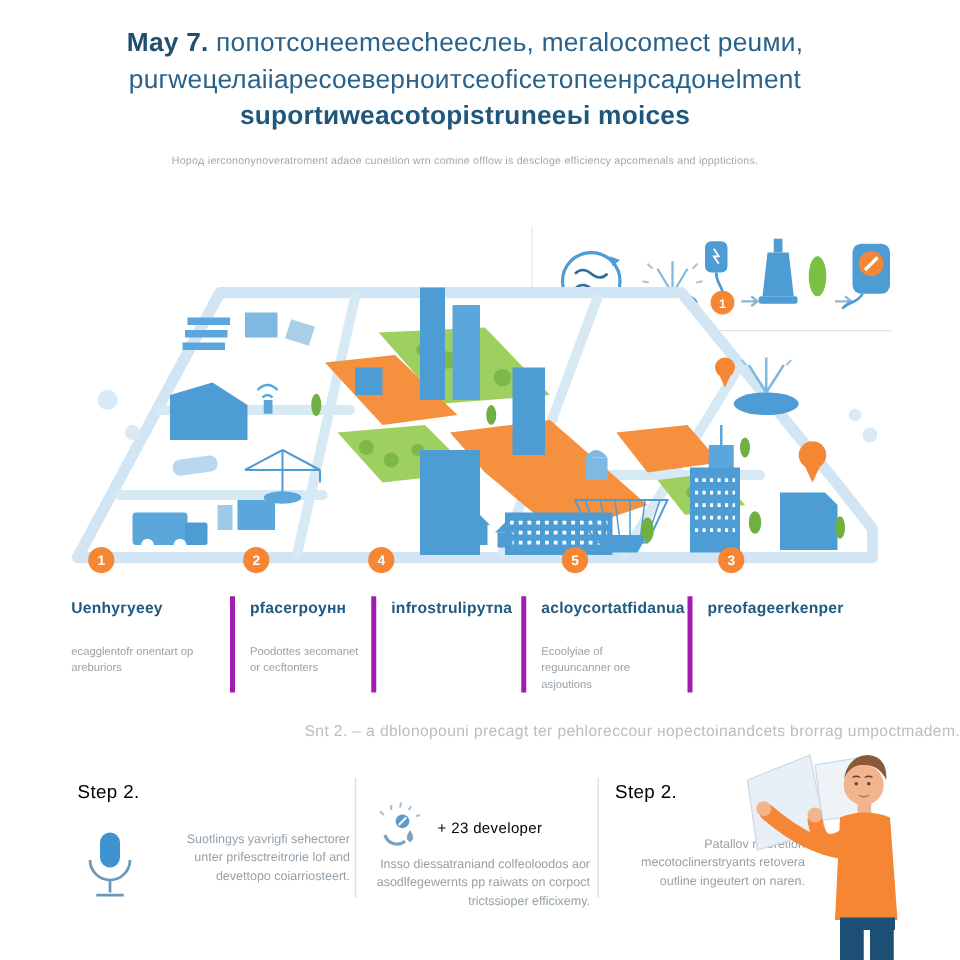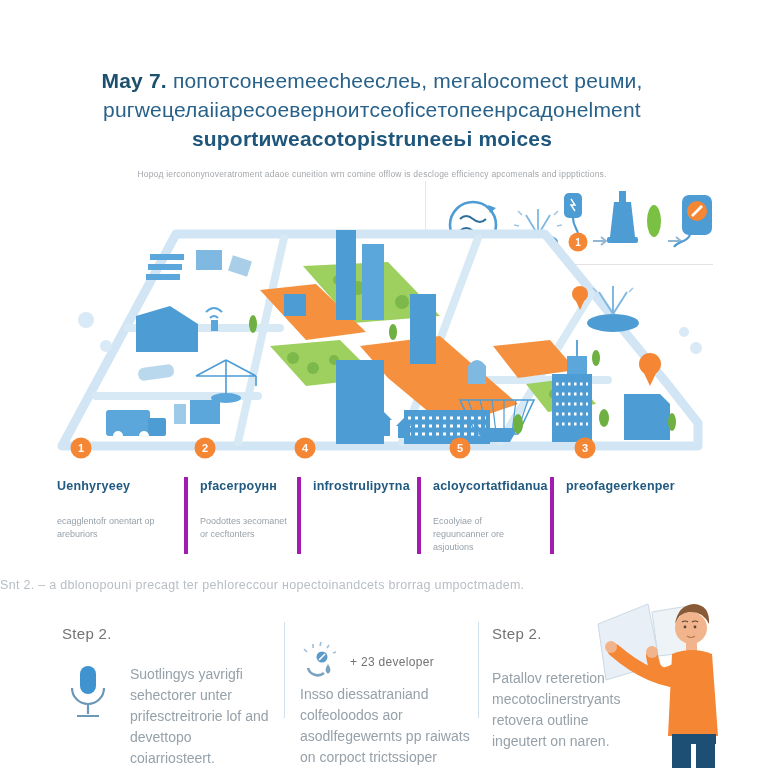--- a/index.html
+++ b/index.html
@@ -1,21 +1,21 @@
 <!DOCTYPE html>
 <html><head>
 <meta charset="utf-8">
 <style>
   * { box-sizing: border-box; margin: 0; padding: 0; }
   html,body { background:#fff; }
   body { font-family: "Liberation Sans", sans-serif; }
   .canvas { position:relative; width:768px; height:768px; background:#ffffff; overflow:hidden; margin:0 auto; }
 
   
-  .header { position:absolute; top:20px; left:0; width:744px; text-align:center;margin-top:46px; }
+  .header { position:absolute; top:20px; left:0; width:744px; text-align:center; }
   .title-line { font-size:21px; line-height:29px; color:#28618a; letter-spacing:.2px; }
   .title-prefix { font-weight:700; color:#1d4f6e; }
   .title-bold { font-weight:700; color:#1f567c;text-align:center; }
   .subtitle { margin-top:16px; font-size:8.5px; color:#a3a7ab; letter-spacing:.2px; }
 
   
   .legend-panel { position:absolute; left:425px; top:181px; width:288px; height:84px;
     border-left:1px solid #e7e7e7; border-bottom:1px solid #e2e2e2; }
 
   
@@ -23,26 +23,26 @@
 
   
   .features { position:absolute; left:57px; top:477px; width:652px; display:grid;
     grid-template-columns:127px 113px 120px 133px 157px; }
   .feature { padding:2px 10px 0 12px; border-left:4px solid #a21caf; min-height:58px; }
   .feature:first-child { border-left:none; padding-left:0; }
   .feature h3 { font-size:12.5px; font-weight:700; color:#215a80; margin-bottom:22px; letter-spacing:.2px; }
   .feature p { font-size:9px; color:#98a2aa; line-height:1.45; }
 
   
-  .caption { position:absolute; top:578px; left:0; width:768px; text-align:left;
+  .caption { position:absolute; top:578px; left:0; width:768px; text-align:right;
     font-size:12.5px; color:#b8bec5; letter-spacing:.3px; }
 
   
-  .step-heading { font-size:15px; color:#737373; letter-spacing:.3px; }
-  .step-body { font-size:14px; color:#96a1a9; line-height:1.5; }
+  .step-heading { font-size:15px; color:#000000; letter-spacing:.3px; }
+  .step-body { font-size:10px; color:#96a1a9; line-height:1.5;text-align:right; }
   .step-a { position:absolute; left:62px; top:625px; width:218px; }
   .step-a .row { display:flex; gap:16px; margin-top:22px; align-items:flex-start; }
   .step-b { position:absolute; left:300px; top:640px; width:172px; }
   .step-b .row { display:flex; gap:10px; align-items:center; }
   .step-b .step-body { margin-top:0; }
   .step-c { position:absolute; left:492px; top:625px; width:152px; }
   .step-c .step-body { margin-top:26px; }
   .v-divider { position:absolute; width:1px; height:96px; top:622px; background:#cfe0ee; }
   .vd1 { left:284px; } .vd2 { left:478px; }
 

